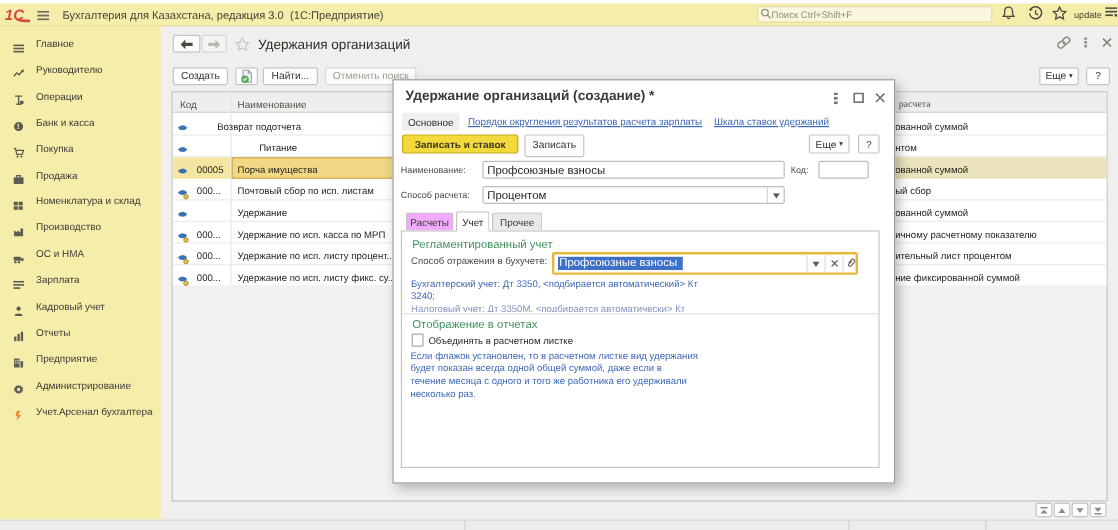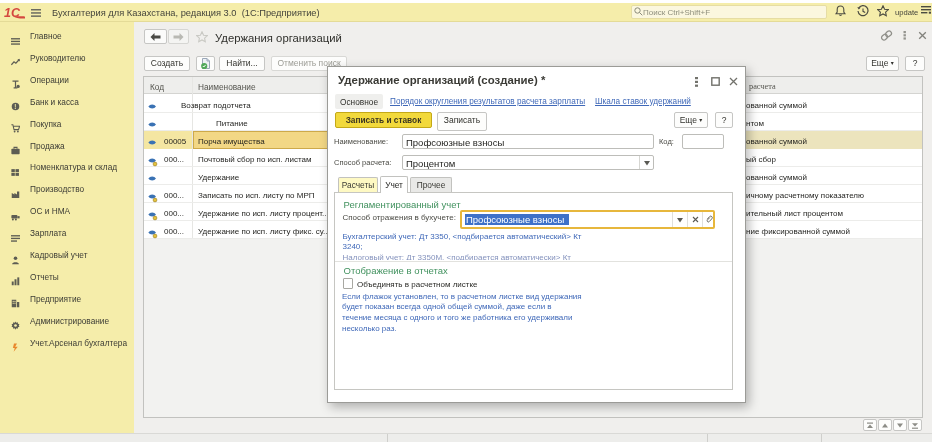--- a/index.html
+++ b/index.html
@@ -235,21 +235,21 @@
       <path d="M0.3 2.5 Q1.7 0.4 4.2 0.4 Q6.7 0.4 8 2.5 Q6.7 4.6 4.2 4.6 Q1.7 4.6 0.3 2.5 Z" fill="#3a72b4"></path>
     </svg>
     <div class="abs" style="left:198px;top:173.1px;font-size:8px;color:#1f1f1c;">Удержание</div>
     <div class="abs" style="left:746px;top:173.1px;font-size:8px;color:#1f1f1c;">ованной суммой</div>
     <div class="abs" style="left:144px;top:202px;width:778px;height:1px;background:#ececea;"></div>
     <svg class="abs" style="left:148px;top:193.5px" width="11" height="10" viewBox="0 0 11 10">
       <path d="M0.3 2.5 Q1.7 0.4 4.2 0.4 Q6.7 0.4 8 2.5 Q6.7 4.6 4.2 4.6 Q1.7 4.6 0.3 2.5 Z" fill="#3a72b4"></path>
       <circle cx="7" cy="6" r="1.9" fill="#e5c23b" stroke="#93781f" stroke-width="0.6"></circle>
     </svg>
     <div class="abs" style="left:164px;top:191.1px;font-size:8px;color:#1f1f1c;">000...</div>
-    <div class="abs" style="left:198px;top:191.1px;font-size:8px;color:#1f1f1c;">Записать по исп. листу по МРП</div>
+    <div class="abs" style="left:198px;top:191.1px;font-size:8px;color:#1f1f1c;">Удержание по исп. касса по МРП</div>
     <div class="abs" style="left:746px;top:191.1px;font-size:8px;color:#1f1f1c;">ичному расчетному показателю</div>
     <div class="abs" style="left:144px;top:220px;width:778px;height:1px;background:#ececea;"></div>
     <svg class="abs" style="left:148px;top:211.5px" width="11" height="10" viewBox="0 0 11 10">
       <path d="M0.3 2.5 Q1.7 0.4 4.2 0.4 Q6.7 0.4 8 2.5 Q6.7 4.6 4.2 4.6 Q1.7 4.6 0.3 2.5 Z" fill="#3a72b4"></path>
       <circle cx="7" cy="6" r="1.9" fill="#e5c23b" stroke="#93781f" stroke-width="0.6"></circle>
     </svg>
     <div class="abs" style="left:164px;top:209.1px;font-size:8px;color:#1f1f1c;">000...</div>
     <div class="abs" style="left:198px;top:209.1px;font-size:8px;color:#1f1f1c;">Удержание по исп. листу процент...</div>
     <div class="abs" style="left:746px;top:209.1px;font-size:8px;color:#1f1f1c;">ительный лист процентом</div>
     <div class="abs" style="left:144px;top:238px;width:778px;height:1px;background:#ececea;"></div>
@@ -309,21 +309,21 @@
 <div class="abs" style="left:682px;top:134px;width:42px;height:15px;background:#fff;border:1px solid #bdbdb9;border-radius:2px;box-sizing:border-box;z-index:5;"></div>
 
 <div class="abs" style="left:334px;top:158px;font-size:7.5px;color:#4a4a44;z-index:5;">Способ расчета:</div>
 <div class="abs" style="left:402px;top:155px;width:252px;height:15px;background:#fff;border:1px solid #bdbdb9;border-radius:2px;box-sizing:border-box;z-index:5;"></div>
 <div class="abs" style="left:406px;top:158px;font-size:9.5px;color:#1f1f1c;z-index:5;">Процентом</div>
 <div class="abs" style="left:639px;top:156px;width:1px;height:13px;background:#d6d6d2;z-index:5;"></div>
 <svg class="abs" style="left:644px;top:161px;z-index:5" width="6" height="5" viewBox="0 0 6 5">
     <path d="M0 0 L6 0 L3 4.5 Z" fill="#5a5a54"></path>
   </svg>
 
-<div class="abs" style="left:338px;top:177px;width:40px;height:15px;background:#fef9c3;border:1px solid #c2c2bf;border-bottom:none;border-radius:2px 2px 0 0;box-sizing:border-box;font-size:8.3px;color:#3a3a35;text-align:center;line-height:15px;z-index:2;">Расчеты</div>
+<div class="abs" style="left:338px;top:177px;width:40px;height:15px;background:#f0abfc;border:1px solid #c2c2bf;border-bottom:none;border-radius:2px 2px 0 0;box-sizing:border-box;font-size:8.3px;color:#3a3a35;text-align:center;line-height:15px;z-index:2;">Расчеты</div>
 <div class="abs" style="left:380px;top:176px;width:28px;height:17px;background:#ffffff;border:1px solid #c2c2bf;border-bottom:none;border-radius:2px 2px 0 0;box-sizing:border-box;font-size:8.3px;color:#1f1f1c;text-align:center;line-height:16px;z-index:3;">Учет</div>
 <div class="abs" style="left:410px;top:177px;width:42px;height:15px;background:#e9e9e7;border:1px solid #c2c2bf;border-bottom:none;border-radius:2px 2px 0 0;box-sizing:border-box;font-size:8.3px;color:#3a3a35;text-align:center;line-height:15px;z-index:2;">Прочее</div>
 
 <div class="abs" style="left:334px;top:192px;width:399px;height:198px;background:#fff;border:1px solid #c6c6c2;box-sizing:border-box;z-index:2;"></div>
 <div class="abs" style="left:381px;top:192px;width:26px;height:1px;background:#ffffff;z-index:4;"></div>
 
 <div class="abs" style="left:343.5px;top:199px;font-size:9.5px;color:#42925f;z-index:5;">Регламентированный учет</div>
 <div class="abs" style="left:342.5px;top:213px;font-size:8px;color:#4a4a44;z-index:5;">Способ отражения в бухучете:</div>
 
 <div class="abs" style="left:460px;top:210px;width:255px;height:19px;background:#fff;border:2px solid #e7b73c;border-radius:2px;box-sizing:border-box;z-index:5;"></div>

